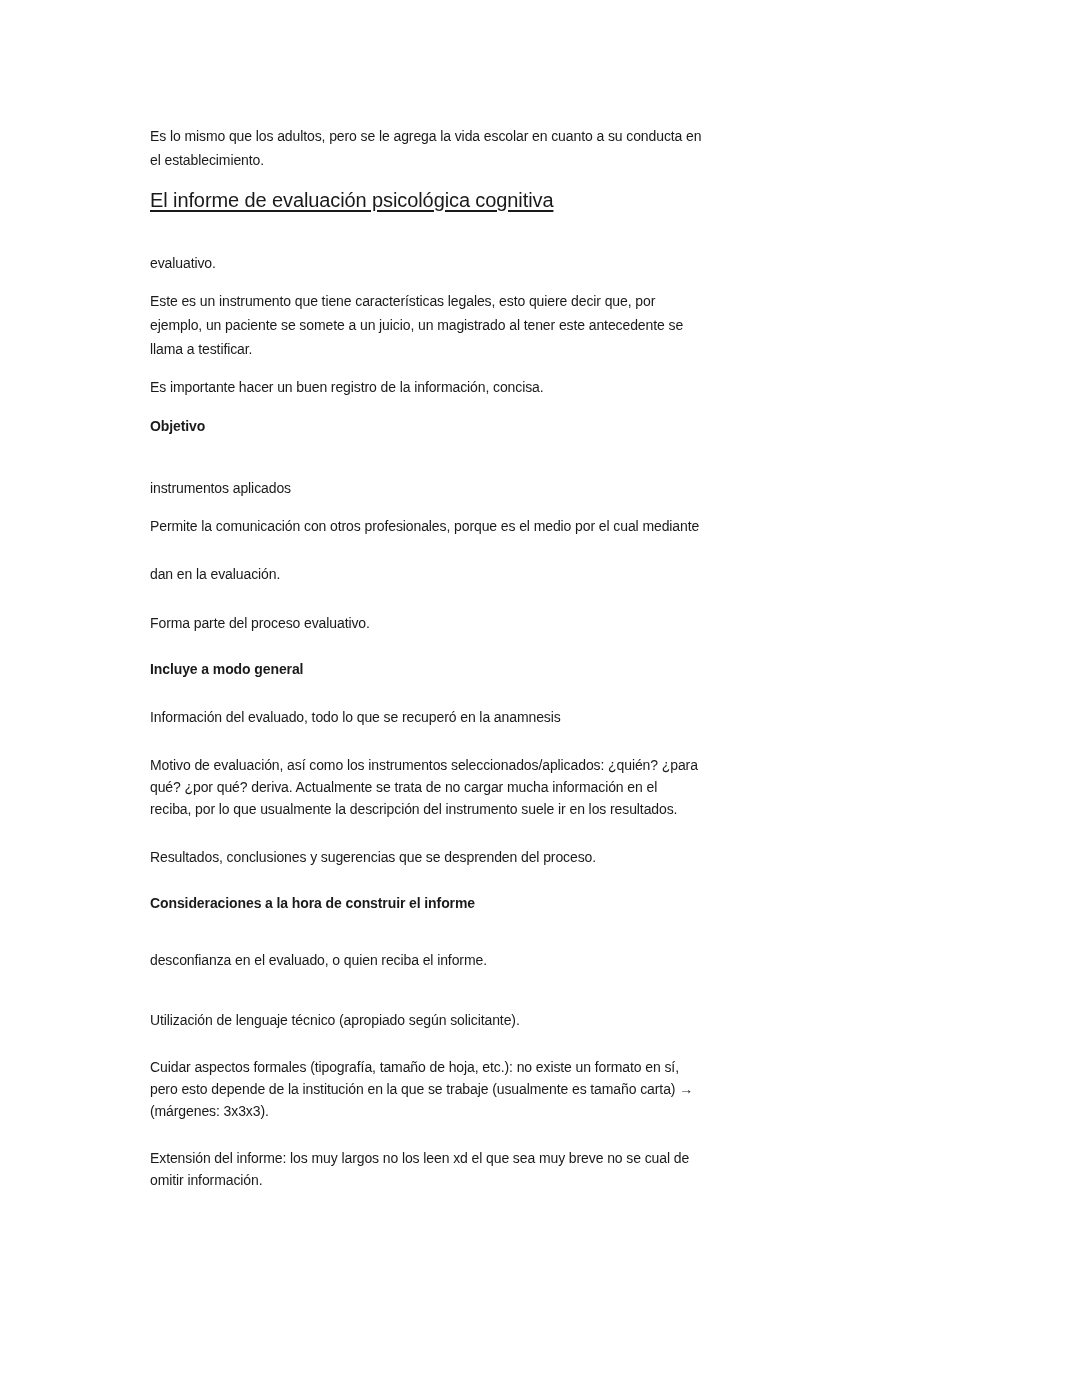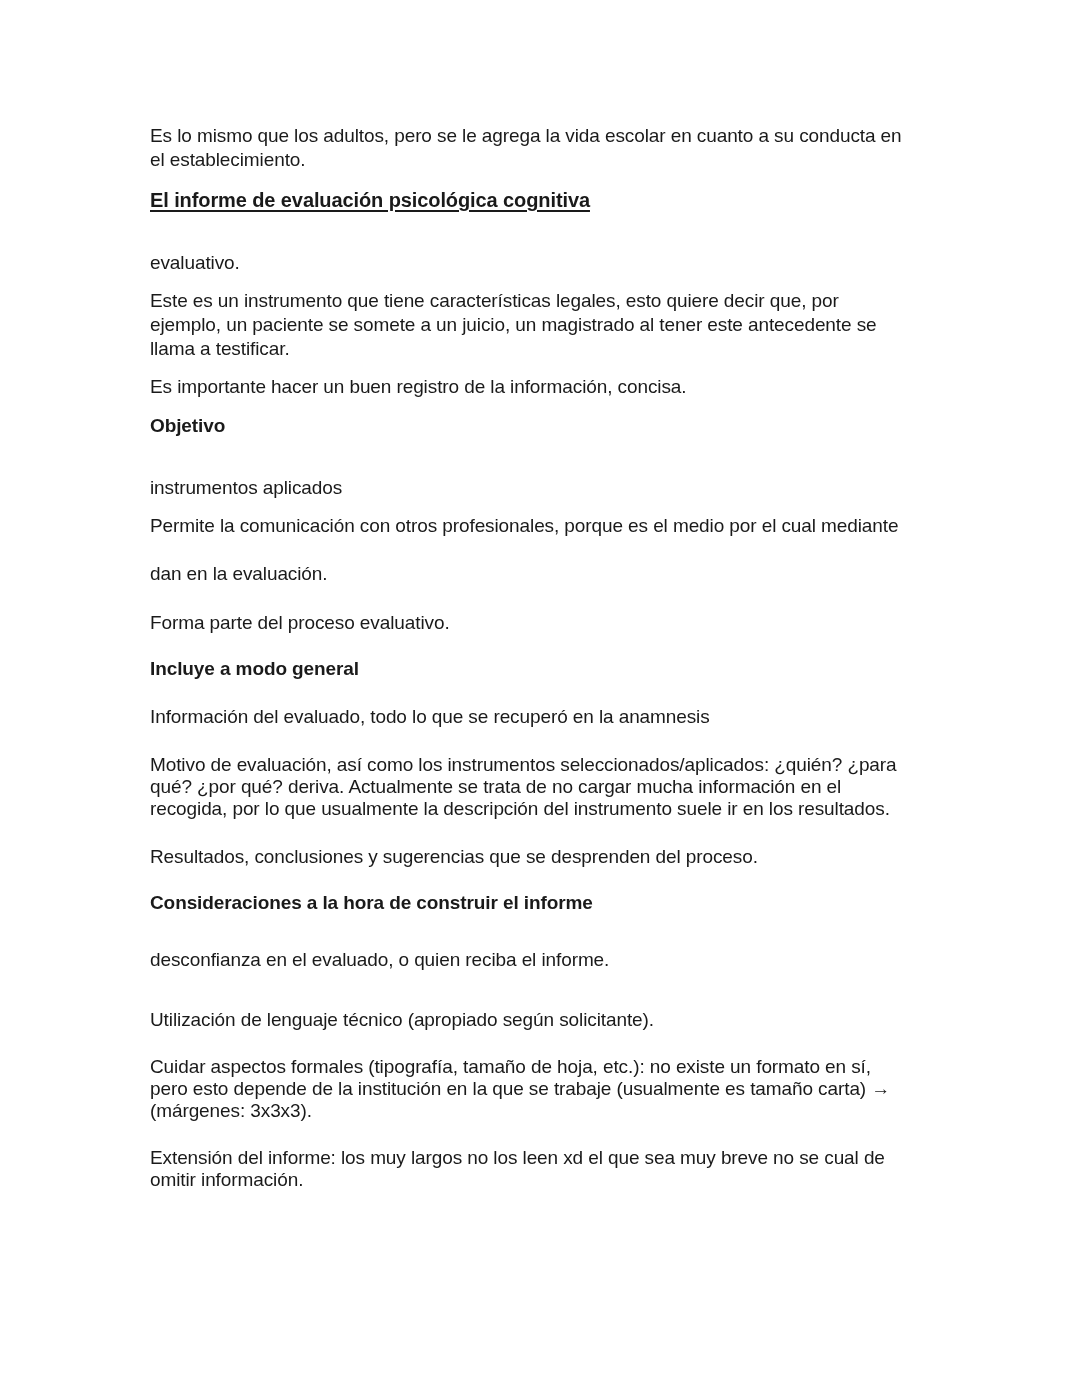--- a/index.html
+++ b/index.html
@@ -18,28 +18,28 @@
     .page {
       position: absolute;
       left: 0; top: 0;
       width: 1080px;
       height: 1397px;
       background: #ffffff;
     }
     .line {
       position: absolute;
       left: 150px;
-      font-size: 19px;
+      font-size: 14px;
       line-height: 24px;
       white-space: nowrap;
       letter-spacing: -0.1px;
     }
     .bold { font-weight: bold; }
     .heading {
-      font-weight: bold;
+      font-weight: normal;
       font-size: 20px;
       text-decoration: underline;
       text-underline-offset: 3px;
       text-decoration-thickness: 2px;
     }
   </style>
 </head>
 <body>
 
 <div class="page">
@@ -65,21 +65,21 @@
   <div class="line" style="top:562px">dan en la evaluación.</div>
 
   <div class="line" style="top:611px">Forma parte del proceso evaluativo.</div>
 
   <div class="line bold" style="top:657px">Incluye a modo general</div>
 
   <div class="line" style="top:705px">Información del evaluado, todo lo que se recuperó en la anamnesis</div>
 
   <div class="line" style="top:753px">Motivo de evaluación, así como los instrumentos seleccionados/aplicados: ¿quién? ¿para</div>
   <div class="line" style="top:775px">qué? ¿por qué? deriva. Actualmente se trata de no cargar mucha información en el</div>
-  <div class="line" style="top:797px">recogida, por lo que usualmente la descripción del instrumento suele ir en los resultados.</div>
+  <div class="line" style="top:797px">reciba, por lo que usualmente la descripción del instrumento suele ir en los resultados.</div>
 
   <div class="line" style="top:845px">Resultados, conclusiones y sugerencias que se desprenden del proceso.</div>
 
   <div class="line bold" style="top:891px">Consideraciones a la hora de construir el informe</div>
 
   <div class="line" style="top:948px">desconfianza en el evaluado, o quien reciba el informe.</div>
 
   <div class="line" style="top:1008px">Utilización de lenguaje técnico (apropiado según solicitante).</div>
 
   <div class="line" style="top:1055px">Cuidar aspectos formales (tipografía, tamaño de hoja, etc.): no existe un formato en sí,</div>

